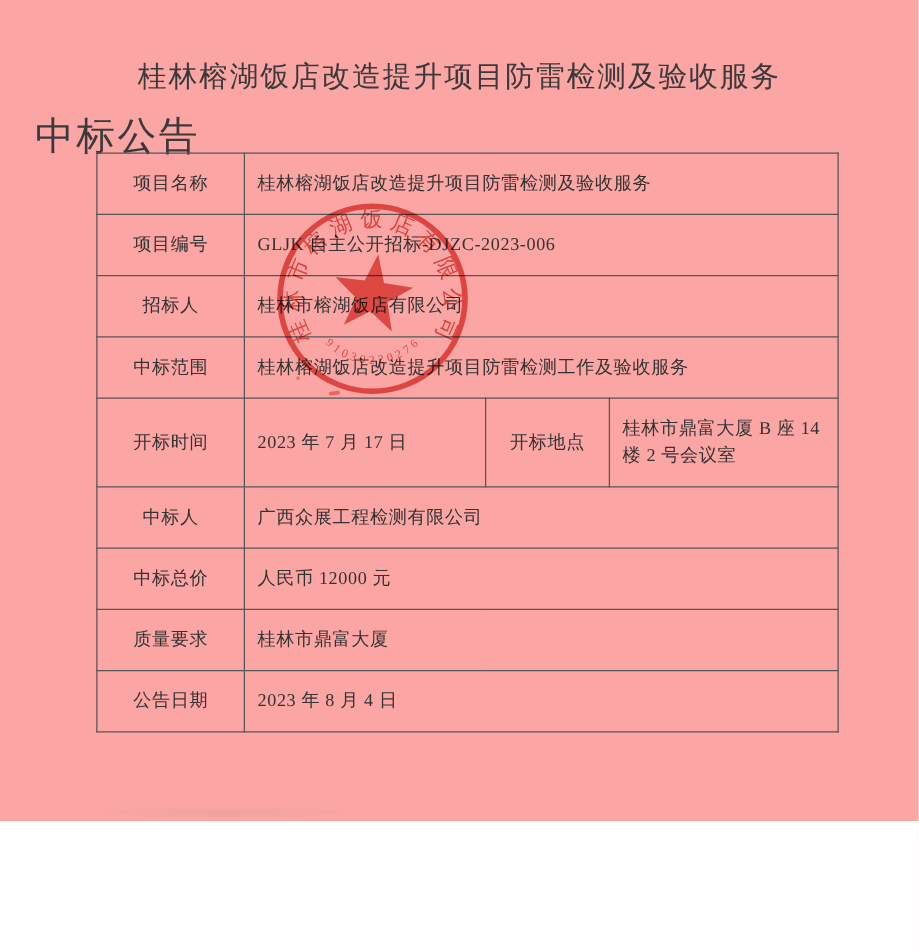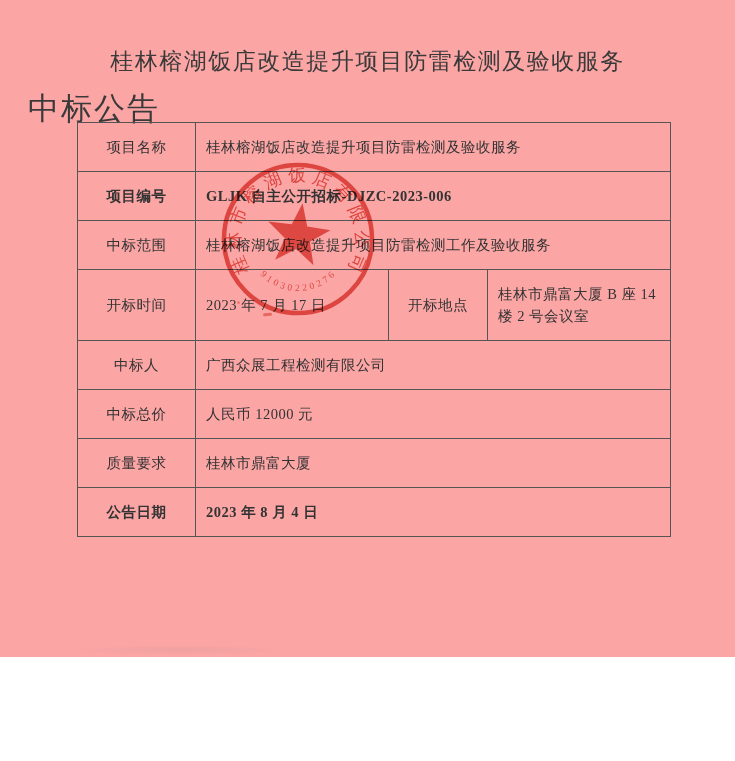--- a/index.html
+++ b/index.html
@@ -33,21 +33,21 @@
   table.doc td {
     border:1px solid #555;
     vertical-align:middle;
     padding:13px 10px;
     line-height:22px;
     color:#333;
   }
   td.lbl { text-align:center; padding:2px 2px; }
   td.val-left { text-align:left; }
   td.val-center { text-align:left; }
-  tr.h48 { height:48px; } tr.h46 { height:46px;font-weight:bold; } tr.h47 { height:47px; }
+  tr.h48 { height:48px; } tr.h46 { height:46px; } tr.h47 { height:47px; }
   tr.h45 { height:45px; } tr.h76 { height:76px; }
 
   .seal {
     position:absolute; left:205px; top:146px;
     width:186px; height:186px;
     mix-blend-mode:multiply;
     opacity:0.88;
     pointer-events:none;
   }
   .speck1 {
@@ -83,20 +83,24 @@
         <col style="width:183px">
     </colgroup>
     <tbody>
       <tr class="h48">
         <td class="lbl">项目名称</td>
         <td class="val-left" colspan="3">桂林榕湖饭店改造提升项目防雷检测及验收服务</td>
       </tr>
       <tr class="h46">
         <td class="lbl">项目编号</td>
         <td class="val-left" colspan="3">GLJK 自主公开招标-DJZC-2023-006</td>
+      </tr>
+      <tr class="h47">
+        <td class="lbl">招标人</td>
+        <td class="val-left" colspan="3">桂林市榕湖饭店有限公司</td>
       </tr>
       <tr class="h45">
         <td class="lbl">中标范围</td>
         <td class="val-center" colspan="3">桂林榕湖饭店改造提升项目防雷检测工作及验收服务</td>
       </tr>
       <tr class="h48">
         <td class="lbl">开标时间</td>
         <td class="val-center">2023 年 7 月 17 日</td>
         <td class="lbl">开标地点</td>
         <td class="val-left">桂林市鼎富大厦 B 座 14 楼 2 号会议室</td>

